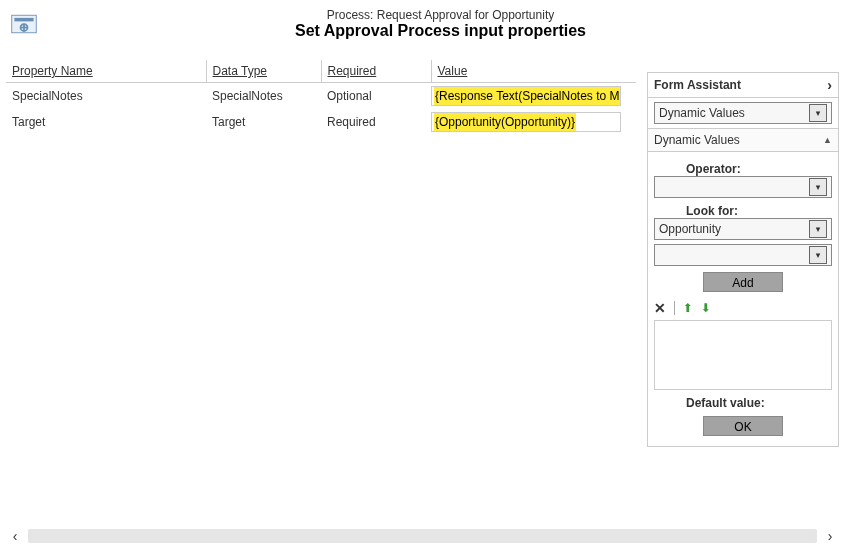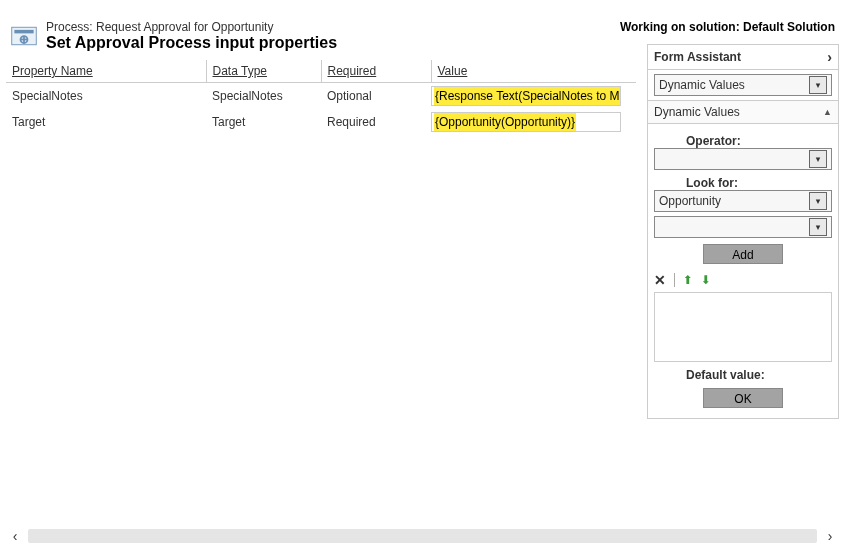--- a/index.html
+++ b/index.html
@@ -14,25 +14,26 @@
     overflow: hidden;
   }
   .root {
     position: relative;
     width: 845px;
     height: 551px;
   }
   
   .header {
     position: absolute;
-    top: 20px;
+    top: 8px;
     left: 10px;
     right: 10px;
     display: flex;
     align-items: flex-start;
+    text-align: center;
   }
   .header-icon {
     width: 28px;
     height: 28px;
     margin-right: 8px;
     margin-top: 2px;
   }
   .header-text {
     flex: 1;
   }
@@ -93,21 +94,21 @@
     display: inline-block;
     background: #ffeb3b;
     color: #000;
     padding: 0 1px;
     line-height: 18px;
     white-space: nowrap;
   }
   
   .panel {
     position: absolute;
-    top: 44px;
+    top: 72px;
     right: 6px;
     width: 190px;
     border: 1px solid #ccc;
     background: #fff;
   }
   .panel-header {
     display: flex;
     align-items: center;
     padding: 4px 6px;
     font-weight: bold;
@@ -224,21 +225,20 @@
         <rect x="5" y="9" width="22" height="4" fill="#6a8fb5"></rect>
         <circle cx="16" cy="20" r="4" fill="none" stroke="#6a8fb5" stroke-width="2"></circle>
         <line x1="16" y1="16" x2="16" y2="24" stroke="#6a8fb5" stroke-width="2"></line>
         <line x1="12" y1="20" x2="20" y2="20" stroke="#6a8fb5" stroke-width="2"></line>
       </svg>
     </div>
     <div class="header-text">
       <div class="process-line">Process: Request Approval for Opportunity</div>
       <div class="title-line">Set Approval Process input properties</div>
     </div>
-    <div class="solution-line">Working on solution: Default Solution</div>
   </div>
 
   <table class="prop-table">
     <colgroup>
       <col style="width:200px">
       <col style="width:115px">
       <col style="width:110px">
       <col>
     </colgroup>
     <thead>

